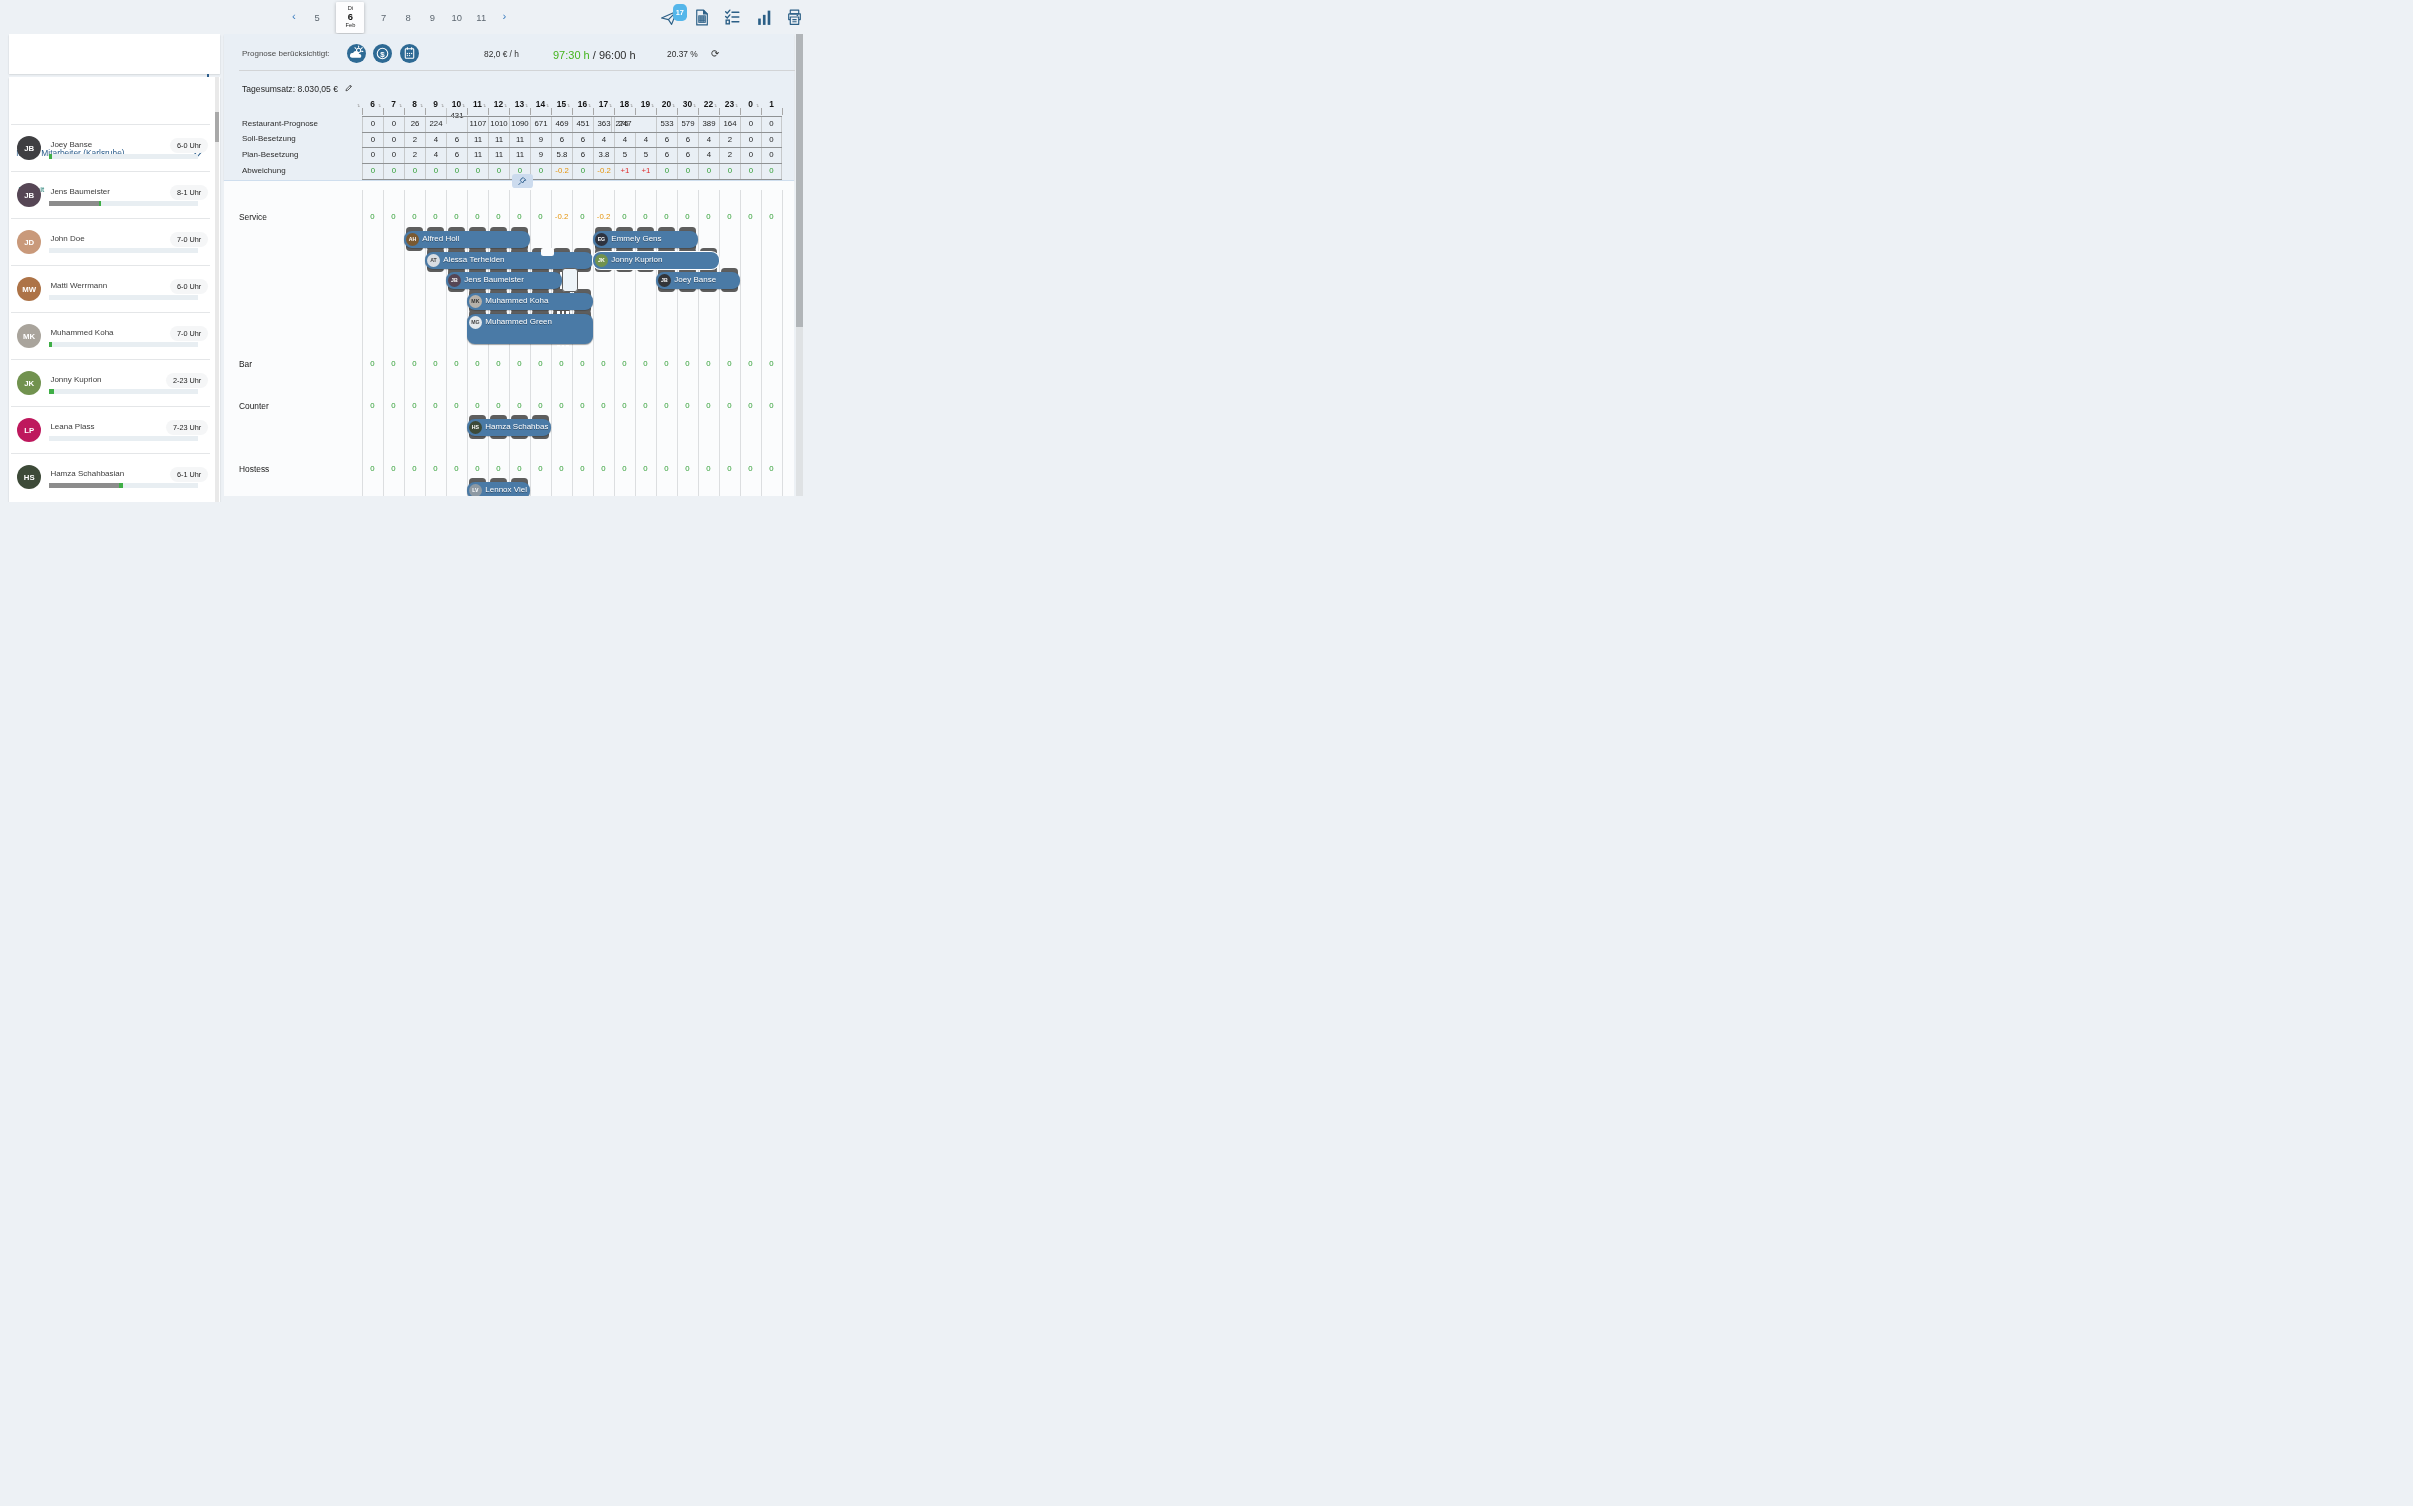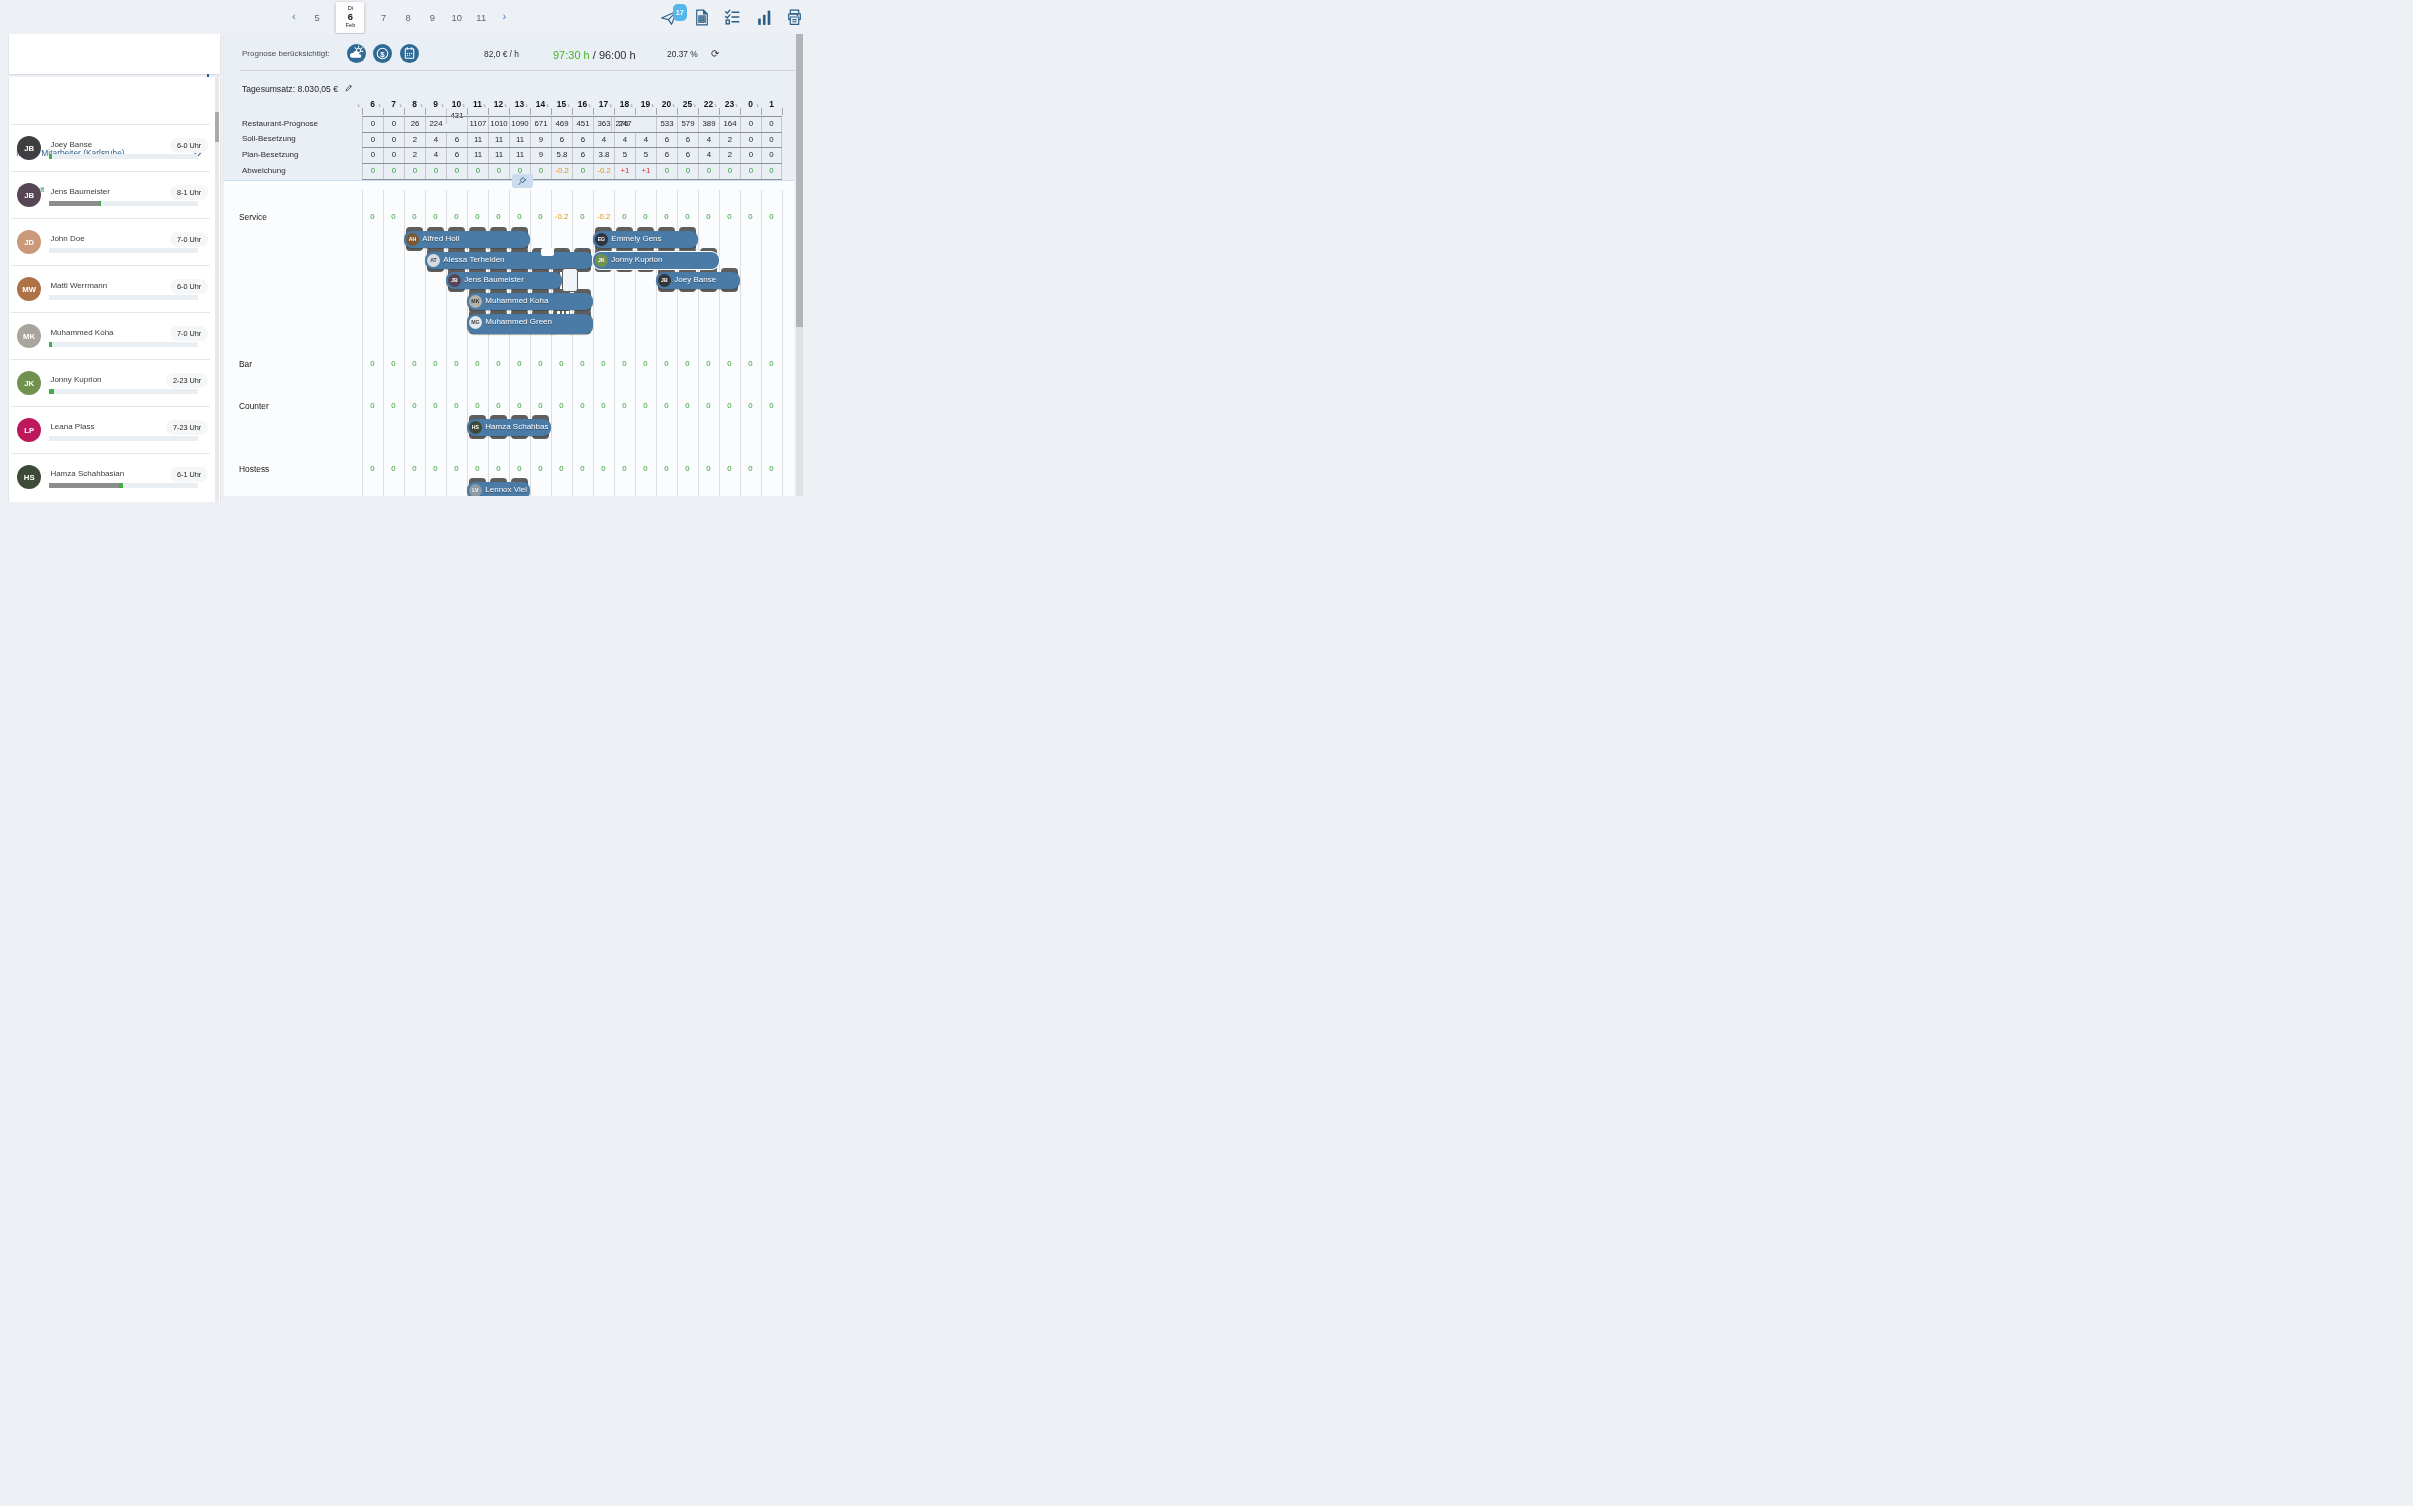--- a/index.html
+++ b/index.html
@@ -339,21 +339,21 @@
         <div class="hour-head" style="left: 348px;">16</div>
         <div class="hour-arrow" style="left: 342px;">↴</div>
         <div class="hour-head" style="left: 369px;">17</div>
         <div class="hour-arrow" style="left: 363px;">↴</div>
         <div class="hour-head" style="left: 390px;">18</div>
         <div class="hour-arrow" style="left: 384px;">↴</div>
         <div class="hour-head" style="left: 411px;">19</div>
         <div class="hour-arrow" style="left: 405px;">↴</div>
         <div class="hour-head" style="left: 432px;">20</div>
         <div class="hour-arrow" style="left: 426px;">↴</div>
-        <div class="hour-head" style="left: 453px;">25</div>
+        <div class="hour-head" style="left: 453px;">30</div>
         <div class="hour-arrow" style="left: 447px;">↴</div>
         <div class="hour-head" style="left: 474px;">22</div>
         <div class="hour-arrow" style="left: 468px;">↴</div>
         <div class="hour-head" style="left: 495px;">23</div>
         <div class="hour-arrow" style="left: 489px;">↴</div>
         <div class="hour-head" style="left: 516px;">0</div>
         <div class="hour-arrow" style="left: 510px;">↴</div>
         <div class="hour-head" style="left: 537px;">1</div>
         <div class="hour-arrow" style="left: 531px;">↴</div>
         <div class="hour-tick" style="left: 138px;"></div>
@@ -561,21 +561,21 @@
         <div class="bump" style="left: 1.8px; width: 17.3px;"></div>
         <div class="bump" style="left: 23px; width: 17.3px;"></div>
         <div class="bump" style="left: 44px; width: 17.3px;"></div>
         <div class="bump" style="left: 65px; width: 17.3px;"></div>
         <div class="bump" style="left: 86px; width: 17.3px;"></div>
         <div class="bump" style="left: 107px; width: 17.3px;"></div>
         <div class="body"></div>
         <div class="s-avatar" style="background: rgb(182, 177, 169); color: rgb(51, 51, 51);">MK</div>
         <div class="s-name">Muhammed Koha</div>
       </div>
-      <div class="shift" style="left: 243px; width: 126px; top: 133px; height: 20px;">
+      <div class="shift" style="left: 243px; width: 126px; top: 133px; height: 30px;">
         <div class="bump" style="left: 1.8px; width: 17.3px;"></div>
         <div class="bump" style="left: 23px; width: 17.3px;"></div>
         <div class="bump" style="left: 44px; width: 17.3px;"></div>
         <div class="bump" style="left: 65px; width: 17.3px;"></div>
         <div class="bump" style="left: 86px; width: 17.3px;"></div>
         <div class="bump" style="left: 107px; width: 17.3px;"></div>
         <div class="body"></div>
         <div class="s-avatar" style="background: rgb(227, 232, 236); color: rgb(68, 68, 68);">MG</div>
         <div class="s-name">Muhammed Green</div>
         <div class="dash-top" style="left: 90px; width: 12.6px;"></div>

